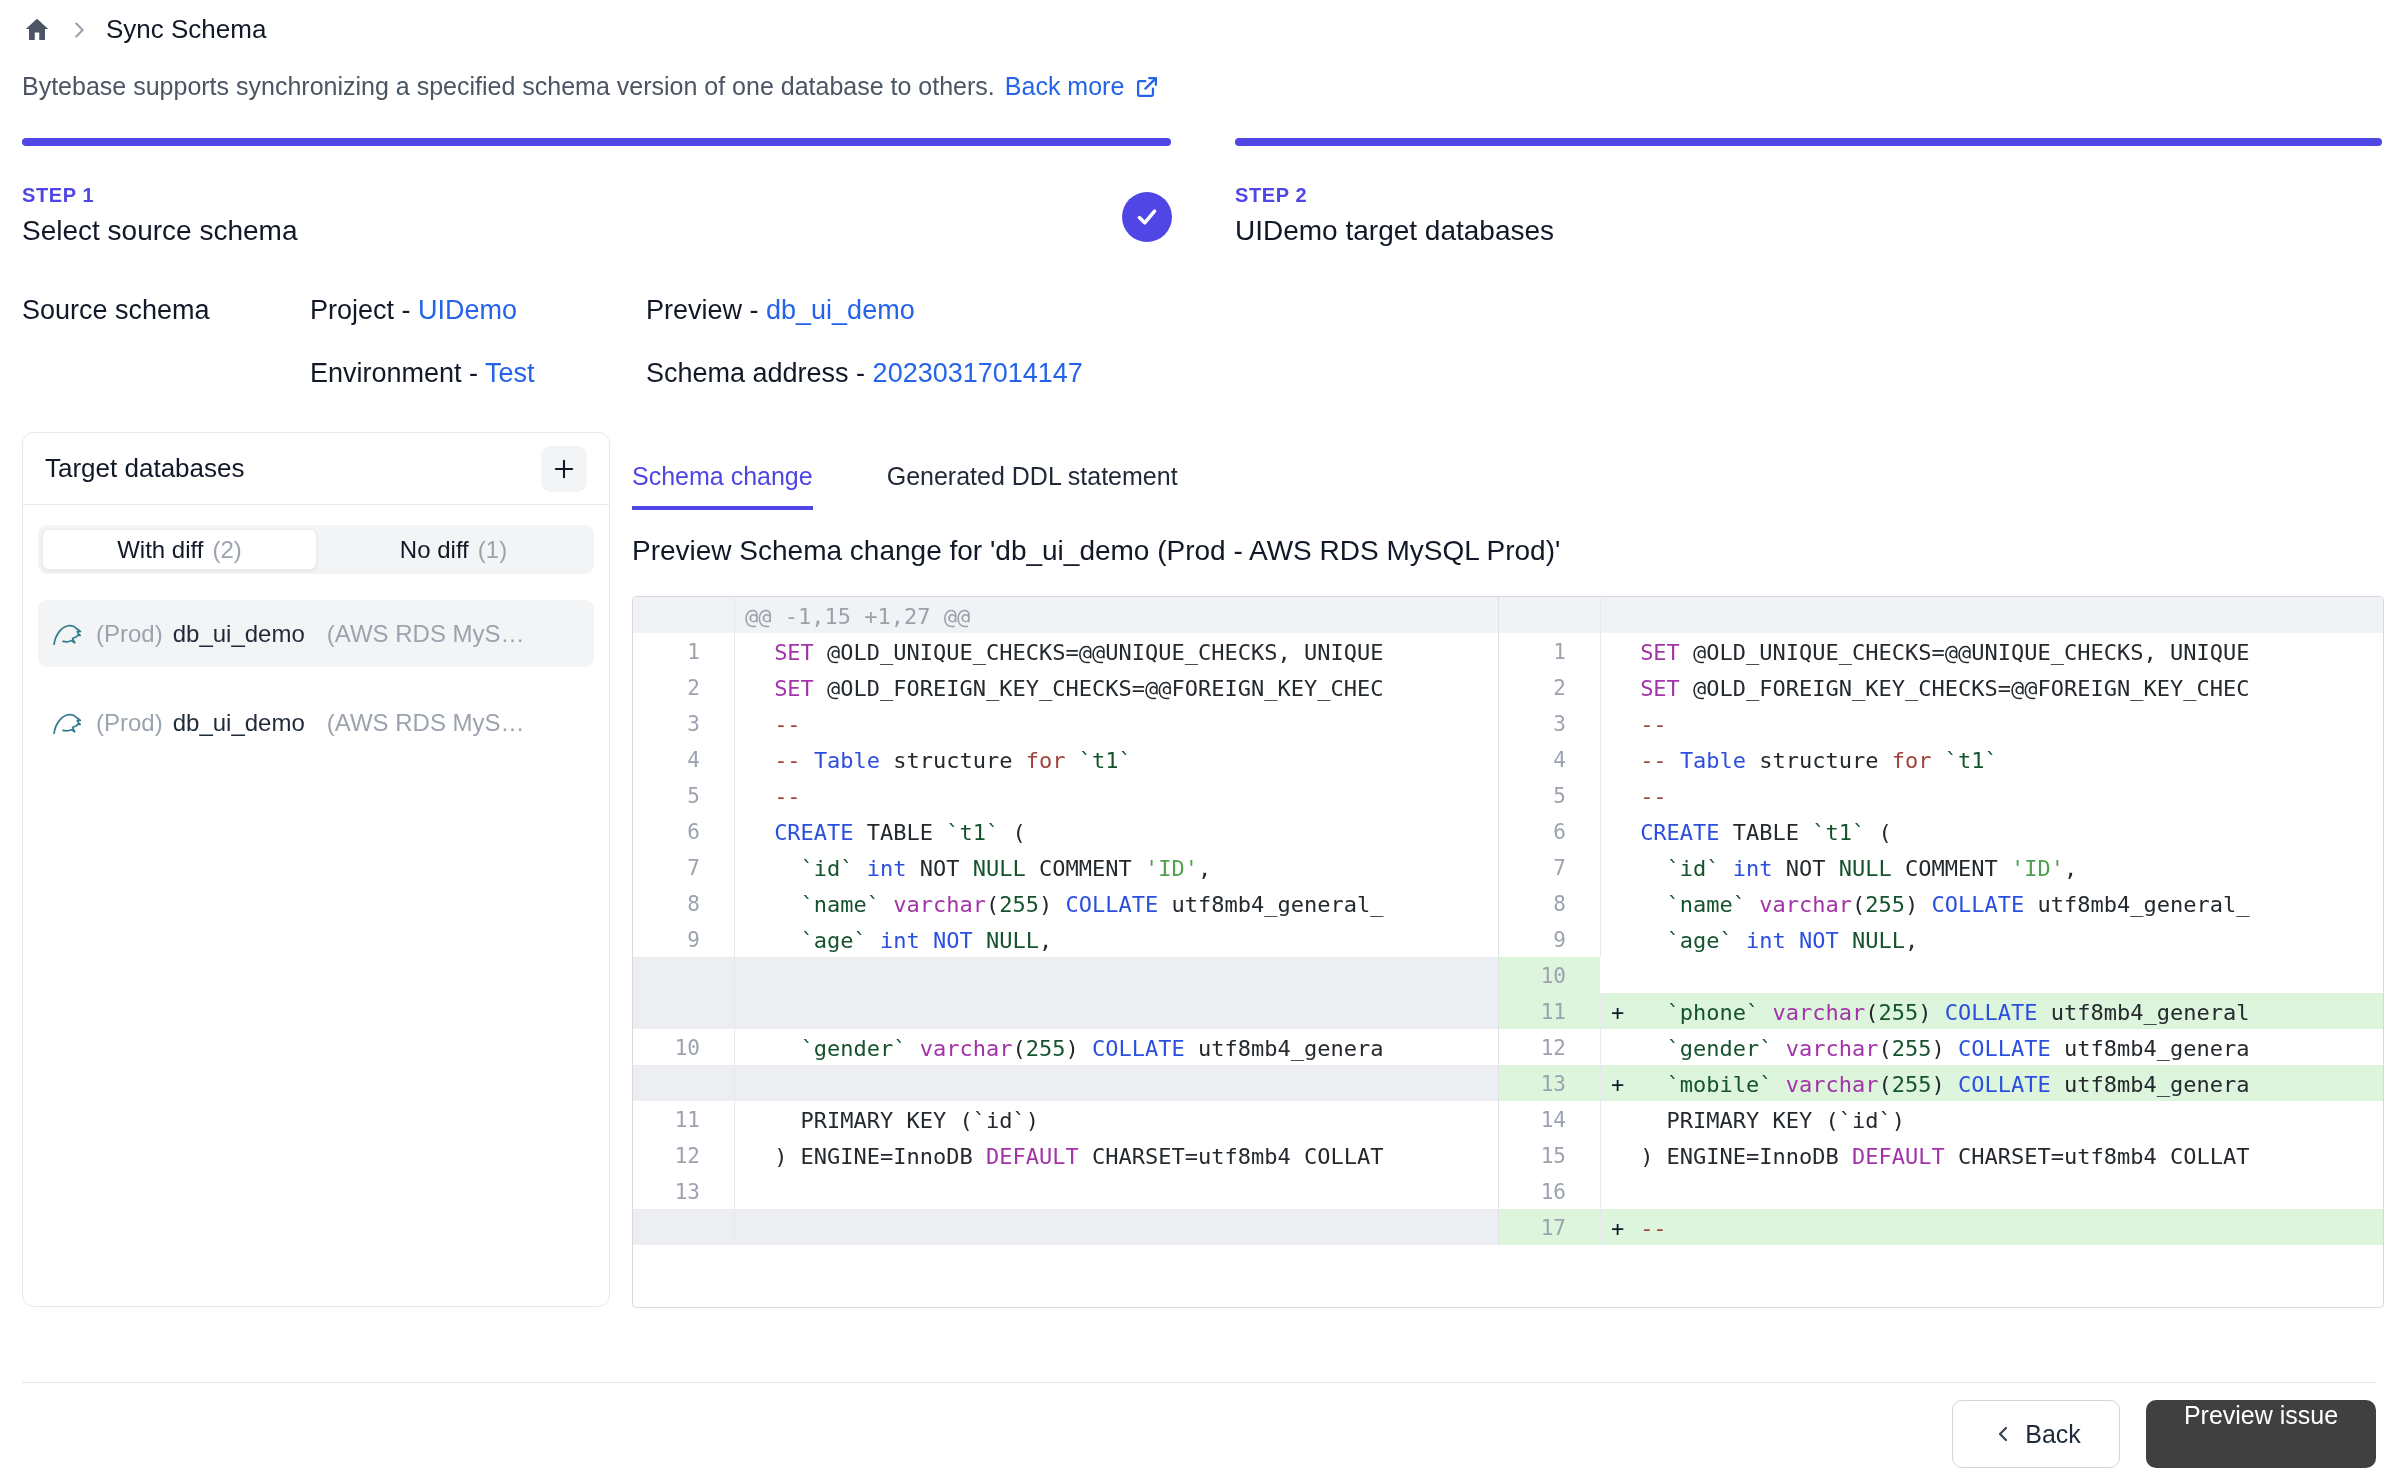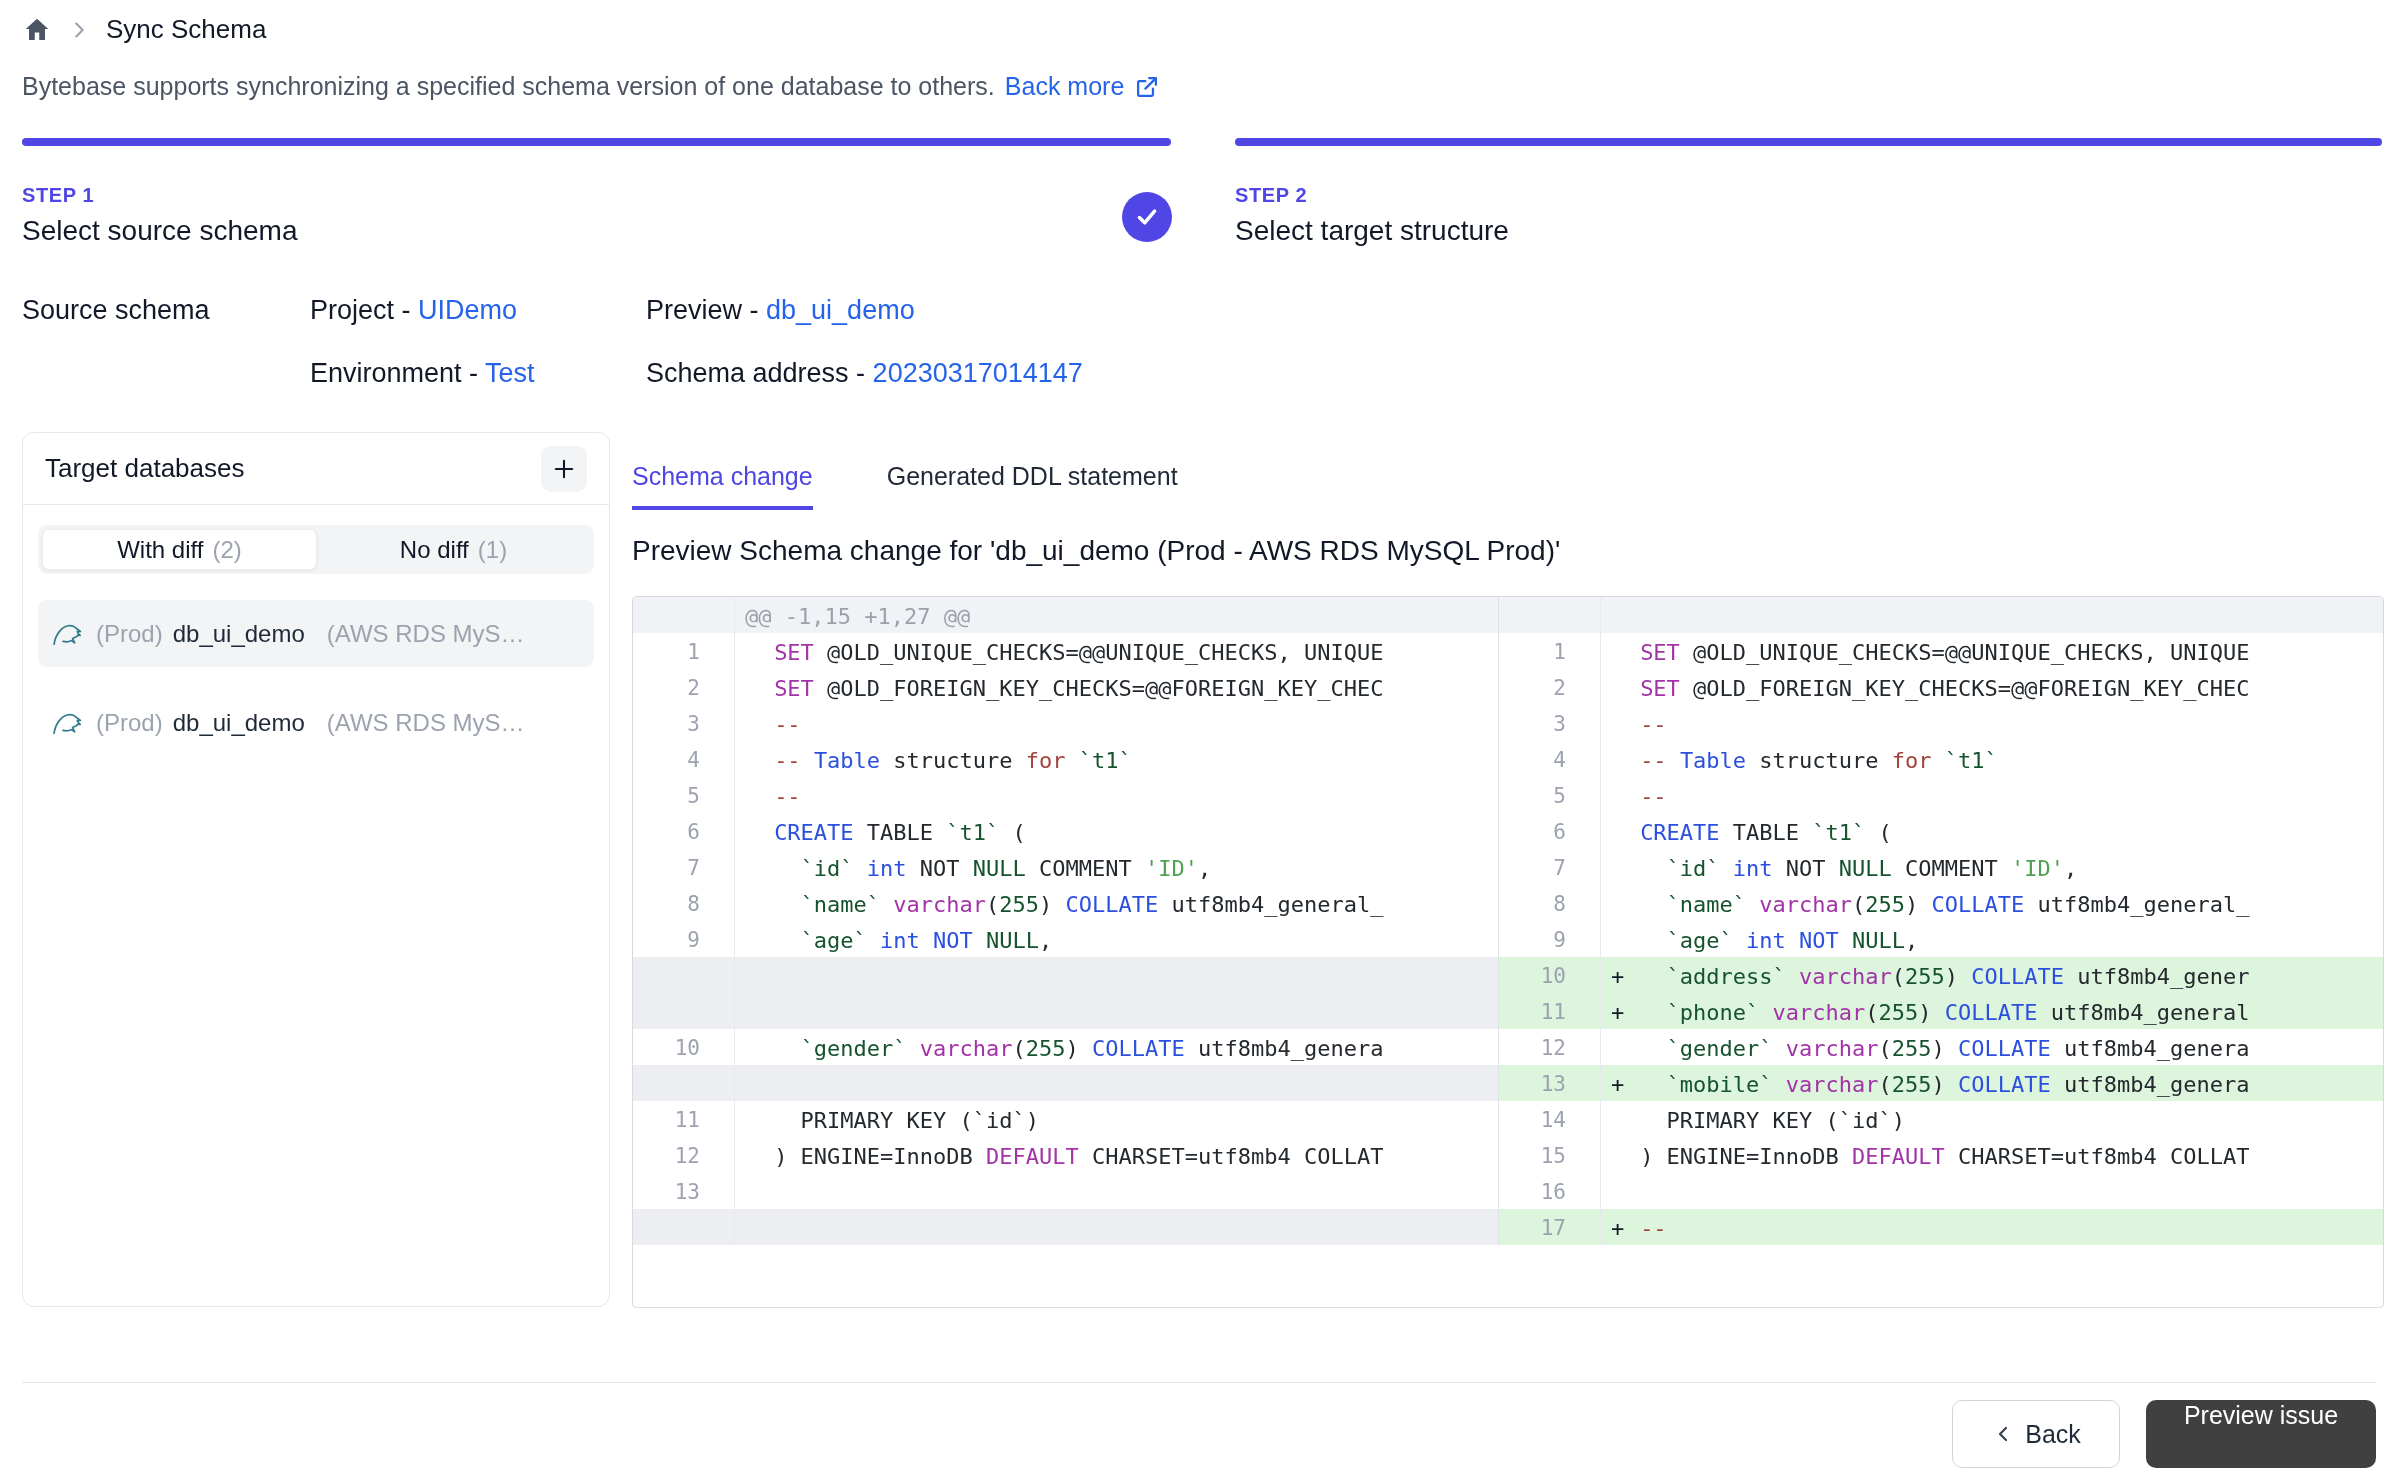--- a/index.html
+++ b/index.html
@@ -126,21 +126,21 @@
   <div class="step-title">Select source schema</div>
 </div>
 <div class="check-circle">
   <svg width="28" height="28" viewBox="0 0 24 24" fill="none" stroke="#ffffff" stroke-width="3" stroke-linecap="round" stroke-linejoin="round">
       <path d="M5.5 12.5l4.5 4.5 8.5-10"></path>
     </svg>
 </div>
 <div class="step-col two">
   <div class="step-bar"></div>
   <div class="step-label">STEP 2</div>
-  <div class="step-title">Select target structure</div>
+  <div class="step-title">UIDemo target databases</div>
 </div>
 
 <div class="source-grid">
   <div class="source-label">Source schema</div>
   <div id="source-rows">
       <div class="source-row">
         <div class="source-field"><span>Project - </span><a class="link">UIDemo</a></div>
         <div class="source-field"><span>Preview - </span><a class="link">db_ui_demo</a></div>
       </div>
       <div class="source-row">
@@ -261,21 +261,20 @@
     <div class="drow">
       <div class="gut l">9</div>
       <div class="codecell l"><span class="sign"> </span><span class="tk-x">  </span><span class="tk-t">`age`</span><span class="tk-x"> </span><span class="tk-b">int</span><span class="tk-x"> </span><span class="tk-b">NOT</span><span class="tk-x"> </span><span class="tk-t">NULL</span><span class="tk-x">,</span></div>
       <div class="gut r">9</div>
       <div class="codecell r"><span class="sign"> </span><span class="tk-x">  </span><span class="tk-t">`age`</span><span class="tk-x"> </span><span class="tk-b">int</span><span class="tk-x"> </span><span class="tk-b">NOT</span><span class="tk-x"> </span><span class="tk-t">NULL</span><span class="tk-x">,</span></div>
     </div>
     <div class="drow">
       <div class="gut l cell-spacer"></div>
       <div class="codecell l cell-spacer"></div>
       <div class="gut r cell-add">10</div>
-      <div class="codecell r cell-add"><span class="sign">+</span><span class="tk-x">  </span><span class="tk-t">`address`</span><span class="tk-x"> </span><span class="tk-p">varchar</span><span class="tk-x">(</span><span class="tk-t">255</span><span class="tk-x">) </span><span class="tk-b">COLLATE</span><span class="tk-x"> utf8mb4_gener</span></div>
     </div>
     <div class="drow">
       <div class="gut l cell-spacer"></div>
       <div class="codecell l cell-spacer"></div>
       <div class="gut r cell-add">11</div>
       <div class="codecell r cell-add"><span class="sign">+</span><span class="tk-x">  </span><span class="tk-t">`phone`</span><span class="tk-x"> </span><span class="tk-p">varchar</span><span class="tk-x">(</span><span class="tk-t">255</span><span class="tk-x">) </span><span class="tk-b">COLLATE</span><span class="tk-x"> utf8mb4_general</span></div>
     </div>
     <div class="drow">
       <div class="gut l">10</div>
       <div class="codecell l"><span class="sign"> </span><span class="tk-x">  </span><span class="tk-t">`gender`</span><span class="tk-x"> </span><span class="tk-p">varchar</span><span class="tk-x">(</span><span class="tk-t">255</span><span class="tk-x">) </span><span class="tk-b">COLLATE</span><span class="tk-x"> utf8mb4_genera</span></div>

